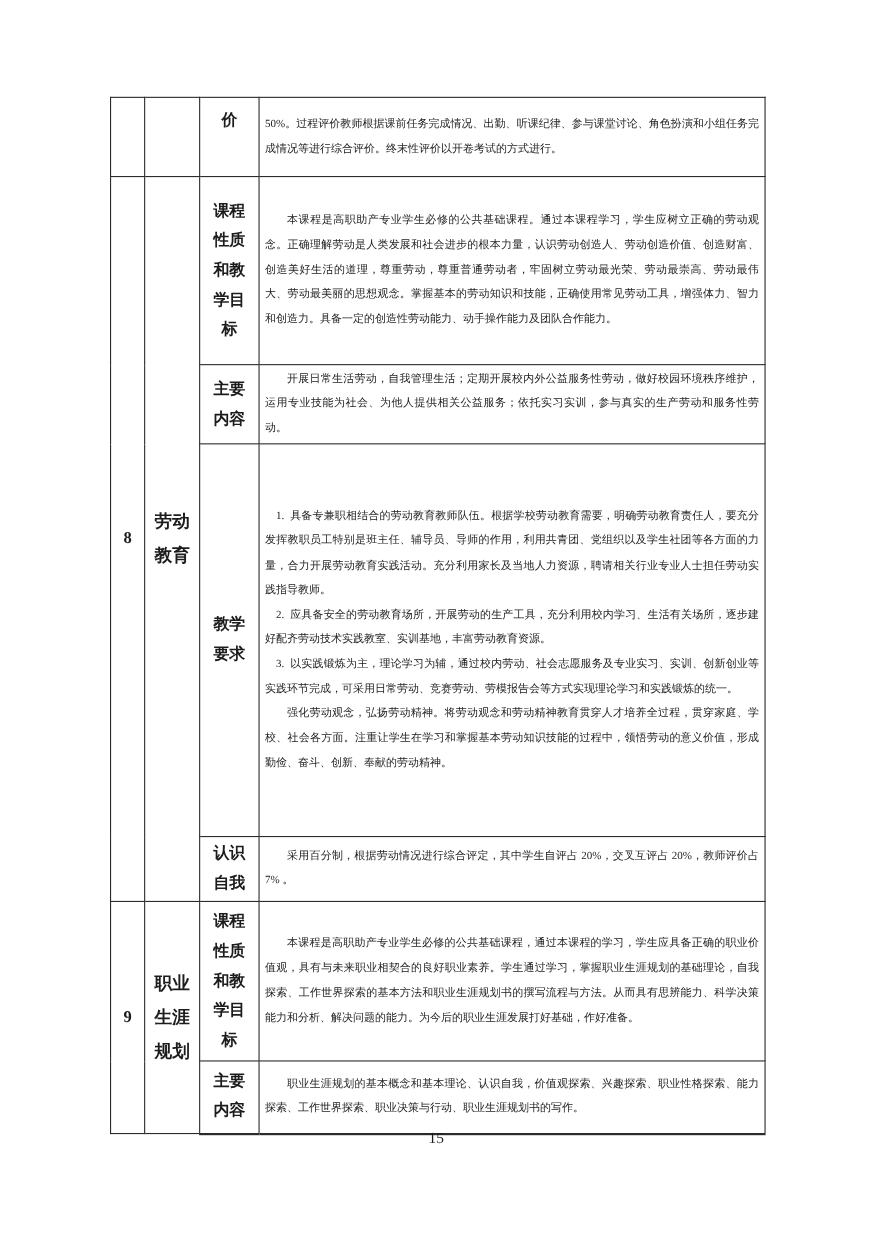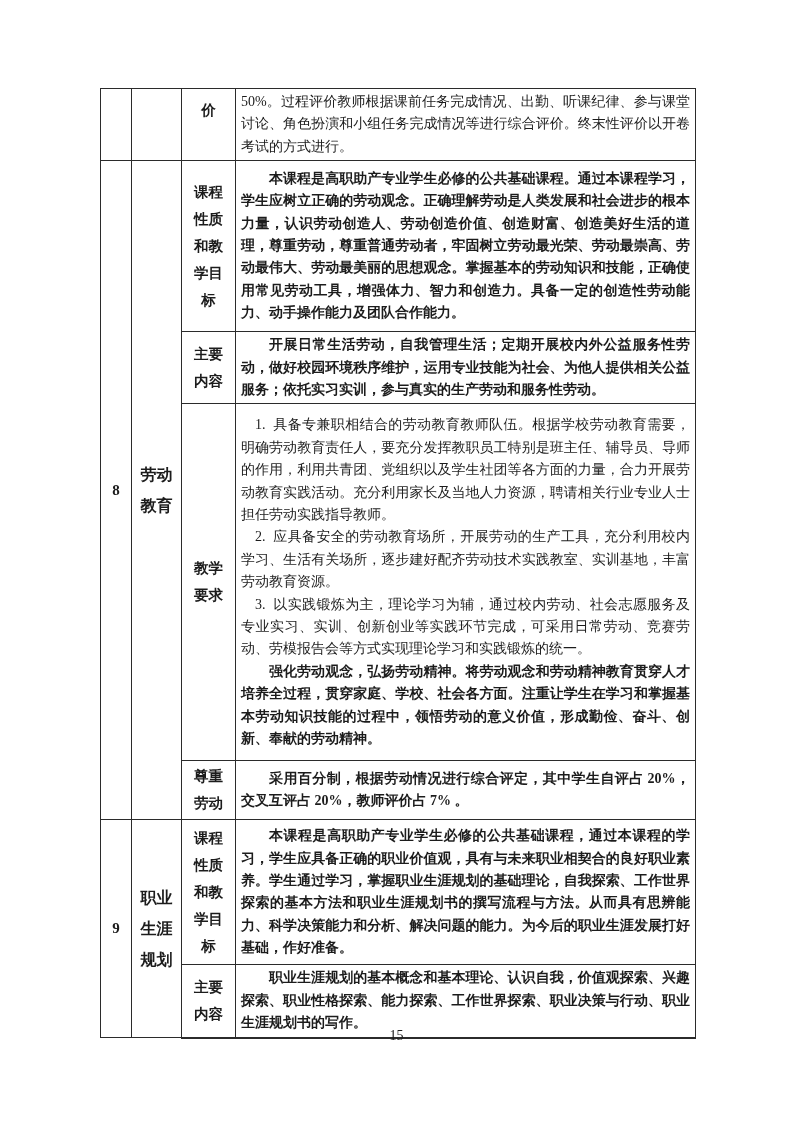--- a/index.html
+++ b/index.html
@@ -49,26 +49,26 @@
     font-weight: bold;
     font-size: 14.5px;
     line-height: 27px;
     padding: 2px 3px;
   }
   td.label.v-top {
     vertical-align: top;
     padding-top: 8px;
   }
   td.content {
-    font-size: 14px;
+    font-size: 10px;
     line-height: 22.4px;
     text-align: justify;
   }
   td.content p { margin: 0; padding: 0; }
-  p.p-indent { text-indent: 2em; font-weight: bold; }
+  p.p-indent { text-indent: 2em; }
   p.p-item   { text-indent: 1em; }
   p.p-none   { text-indent: 0; }
 
   tr.h-cont { height: 72px; }
   tr.h-8a   { height: 171px; }
   tr.h-8b   { height: 68px; }
   tr.h-8c   { height: 357px; }
   tr.h-8d   { height: 55px; }
   tr.h-9a   { height: 145px; }
   tr.h-9b   { height: 66px; }
@@ -124,21 +124,21 @@
     <tr class="h-8c">
       <td class="label">教学要求</td>
       <td class="content">
         <p class="p-item">1.&nbsp;&nbsp;具备专兼职相结合的劳动教育教师队伍。根据学校劳动教育需要，明确劳动教育责任人，要充分发挥教职员工特别是班主任、辅导员、导师的作用，利用共青团、党组织以及学生社团等各方面的力量，合力开展劳动教育实践活动。充分利用家长及当地人力资源，聘请相关行业专业人士担任劳动实践指导教师。</p>
         <p class="p-item">2.&nbsp;&nbsp;应具备安全的劳动教育场所，开展劳动的生产工具，充分利用校内学习、生活有关场所，逐步建好配齐劳动技术实践教室、实训基地，丰富劳动教育资源。</p>
         <p class="p-item">3.&nbsp;&nbsp;以实践锻炼为主，理论学习为辅，通过校内劳动、社会志愿服务及专业实习、实训、创新创业等实践环节完成，可采用日常劳动、竞赛劳动、劳模报告会等方式实现理论学习和实践锻炼的统一。</p>
         <p class="p-indent">强化劳动观念，弘扬劳动精神。将劳动观念和劳动精神教育贯穿人才培养全过程，贯穿家庭、学校、社会各方面。注重让学生在学习和掌握基本劳动知识技能的过程中，领悟劳动的意义价值，形成勤俭、奋斗、创新、奉献的劳动精神。</p>
       </td>
     </tr>
     <tr class="h-8d">
-      <td class="label">尊重劳动</td>
+      <td class="label">认识自我</td>
       <td class="content">
         <p class="p-indent">采用百分制，根据劳动情况进行综合评定，其中学生自评占 20%，交叉互评占 20%，教师评价占 7% 。</p>
       </td>
     </tr>
 
     <tr class="h-9a">
       <td class="num" rowspan="2">9</td>
       <td class="course" rowspan="2">职业生涯规划</td>
       <td class="label">课程性质和教学目标</td>
       <td class="content">

